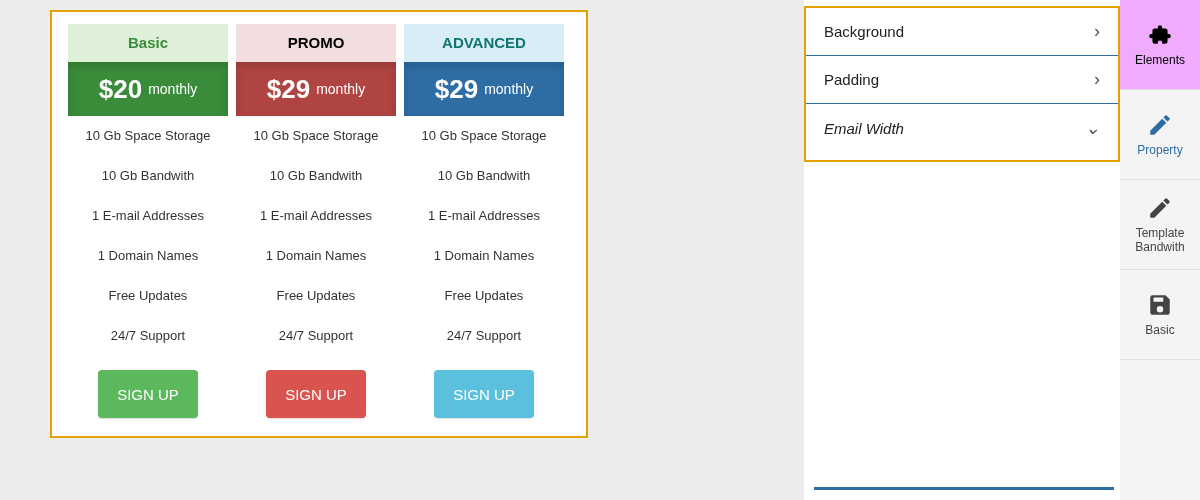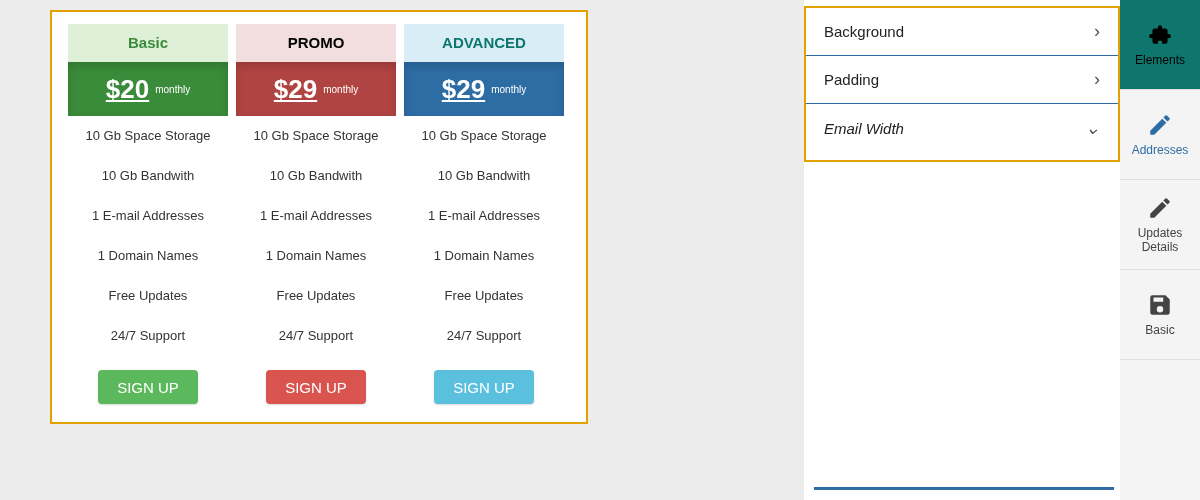--- a/index.html
+++ b/index.html
@@ -25,29 +25,29 @@
   .plan-adv    .plan-name { background: #d9edf7; color: #0f766e; }
 
   .plan-price {
     height: 54px; display:flex; align-items:center; justify-content:center;
     color:#fff; gap:6px;
     box-shadow: inset 0 4px 8px rgba(0,0,0,.15);
   }
   .plan-basic  .plan-price { background:#3a8b3a; }
   .plan-promo  .plan-price { background:#b04442; }
   .plan-adv    .plan-price { background:#2e6da4; }
-  .price-amount { font-size:26px; font-weight:bold;text-decoration:underline; }
-  .price-period { font-size:10px; }
+  .price-amount { font-size:26px; font-weight:bold; }
+  .price-period { font-size:14px; }
 
   .plan-feature {
     padding: 12px 2px; font-size:13px; color:#333;
     border-bottom: 1px solid transparent;
   }
   .plan-cta {
-    margin-top:14px; width:100px; height:34px;
+    margin-top:14px; width:100px; height:48px;
     border:none; border-radius:4px;
     color:#fff; font-size:15px; cursor:pointer;
     box-shadow: 0 1px 2px rgba(0,0,0,.15);
   }
   .cta-green { background:#5cb85c; }
   .cta-red   { background:#d9534f; }
   .cta-blue  { background:#5bc0de; }
 
   
   .props-wrap { width:316px; background:#fff; padding-top:6px; position:relative; }
@@ -68,21 +68,21 @@
   .bottom-accent { position:absolute; left:10px; bottom:10px; width:300px; height:3px; background:#2e6da4; }
 
   
   .toolbar { width:80px; background:#f4f4f4; display:flex; flex-direction:column; }
   .tool {
     height:90px; display:flex; flex-direction:column;
     align-items:center; justify-content:center; gap:6px;
     font-size:12px; color:#444; cursor:pointer;
     border-bottom:1px solid #e0e0e0; text-align:center;
   }
-  .tool.active-elements { background:#0f766e; color:#000; }
+  .tool.active-elements { background:#f0abfc; color:#000; }
   .tool.active-property .tool-label, .tool.active-property svg { color:#2e6da4; fill:#2e6da4; }
   .tool svg { width:26px; height:26px; }
   .tool-label { line-height:1.1; }
 </style>
 </head>
 <body>
 
 <div class="root">
 
   <div class="canvas-area">
@@ -160,27 +160,27 @@
     <div class="tool active-elements">
       <svg viewBox="0 0 24 24" fill="#000">
           <path d="M20 11h-1V8c0-1.1-.9-2-2-2h-3V5a2 2 0 1 0-4 0v1H7c-1.1 0-2 .9-2 2v3H4a2 2 0 1 0 0 4h1v3c0 1.1.9 2 2 2h3v-1a2 2 0 1 1 4 0v1h3c1.1 0 2-.9 2-2v-3h1a2 2 0 1 0 0-4z"></path>
         </svg>
       <span class="tool-label">Elements</span>
     </div>
     <div class="tool active-property">
       <svg viewBox="0 0 24 24" fill="#2e6da4">
           <path d="M3 17.25V21h3.75L17.81 9.94l-3.75-3.75L3 17.25zM20.71 7.04a1 1 0 0 0 0-1.41l-2.34-2.34a1 1 0 0 0-1.41 0l-1.83 1.83 3.75 3.75 1.83-1.83z"></path>
         </svg>
-      <span class="tool-label">Addresses</span>
+      <span class="tool-label">Property</span>
     </div>
     <div class="tool">
       <svg viewBox="0 0 24 24" fill="#444">
           <path d="M3 17.25V21h3.75L17.81 9.94l-3.75-3.75L3 17.25zM20.71 7.04a1 1 0 0 0 0-1.41l-2.34-2.34a1 1 0 0 0-1.41 0l-1.83 1.83 3.75 3.75 1.83-1.83z"></path>
         </svg>
-      <span class="tool-label">Updates Details</span>
+      <span class="tool-label">Template Bandwith</span>
     </div>
     <div class="tool">
       <svg viewBox="0 0 24 24" fill="#444">
           <path d="M17 3H5a2 2 0 0 0-2 2v14a2 2 0 0 0 2 2h14a2 2 0 0 0 2-2V7l-4-4zm-5 16a3 3 0 1 1 0-6 3 3 0 0 1 0 6zm3-10H6V5h9v4z"></path>
         </svg>
       <span class="tool-label">Basic</span>
     </div>
   </div>
 
 </div>

